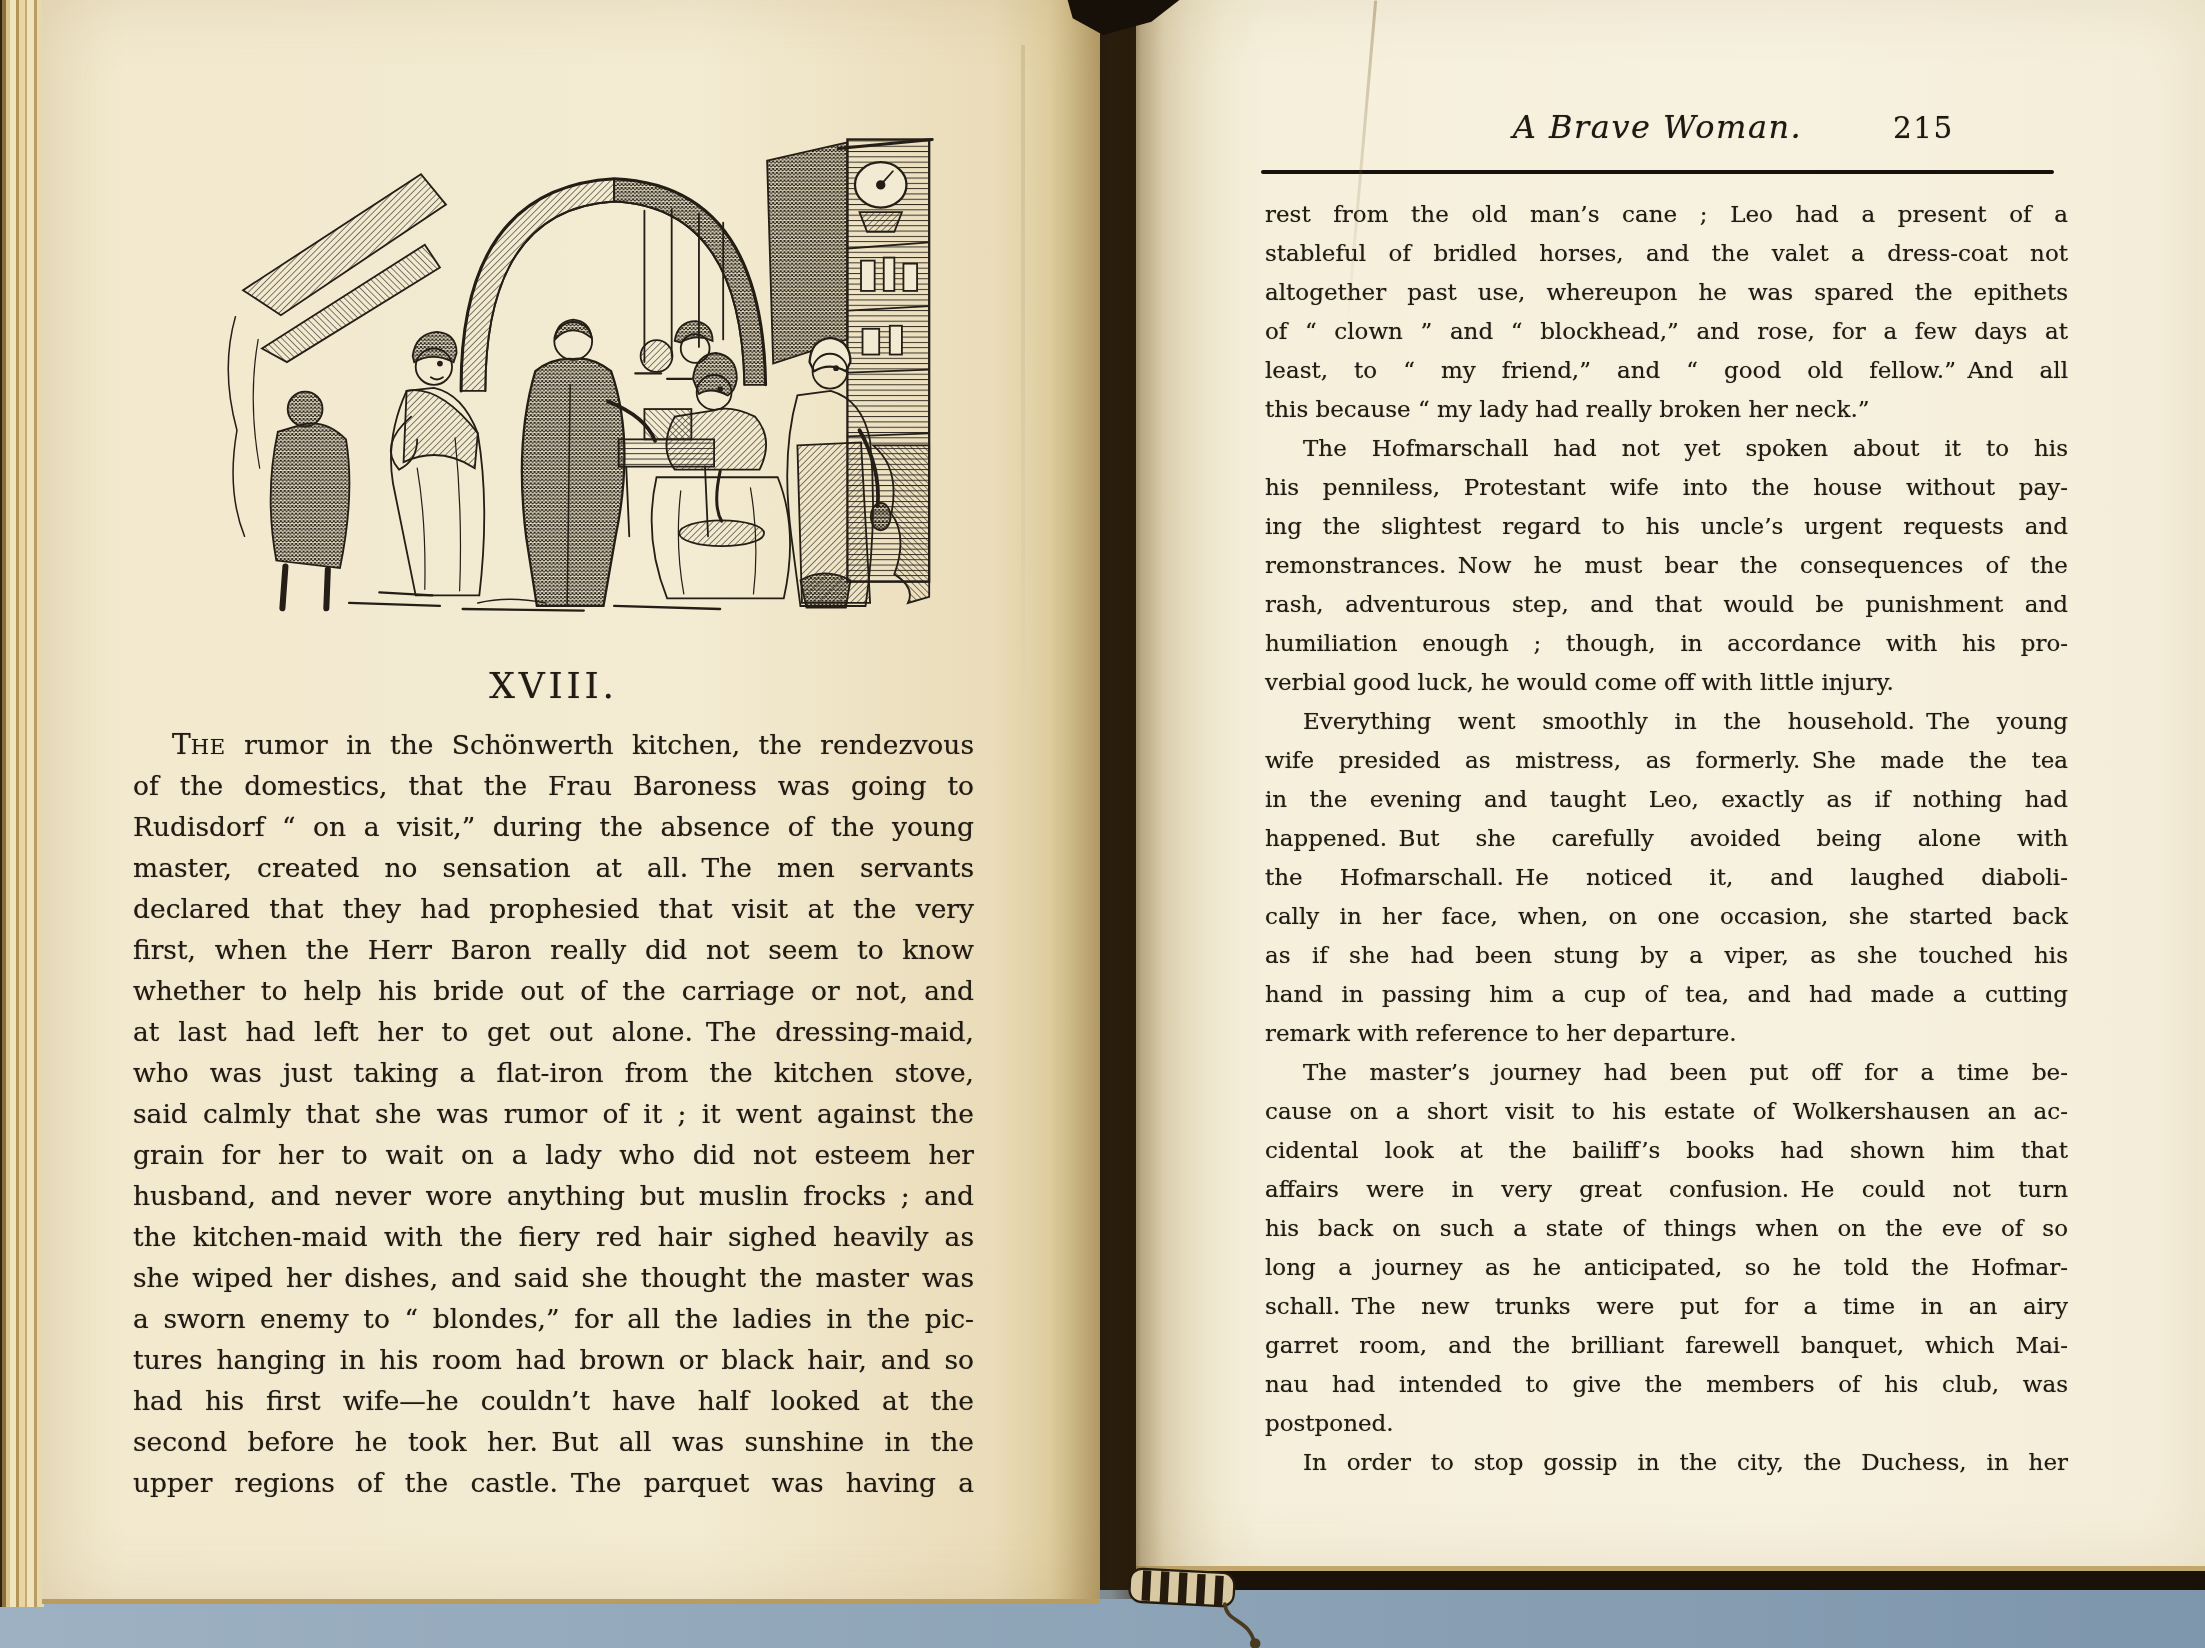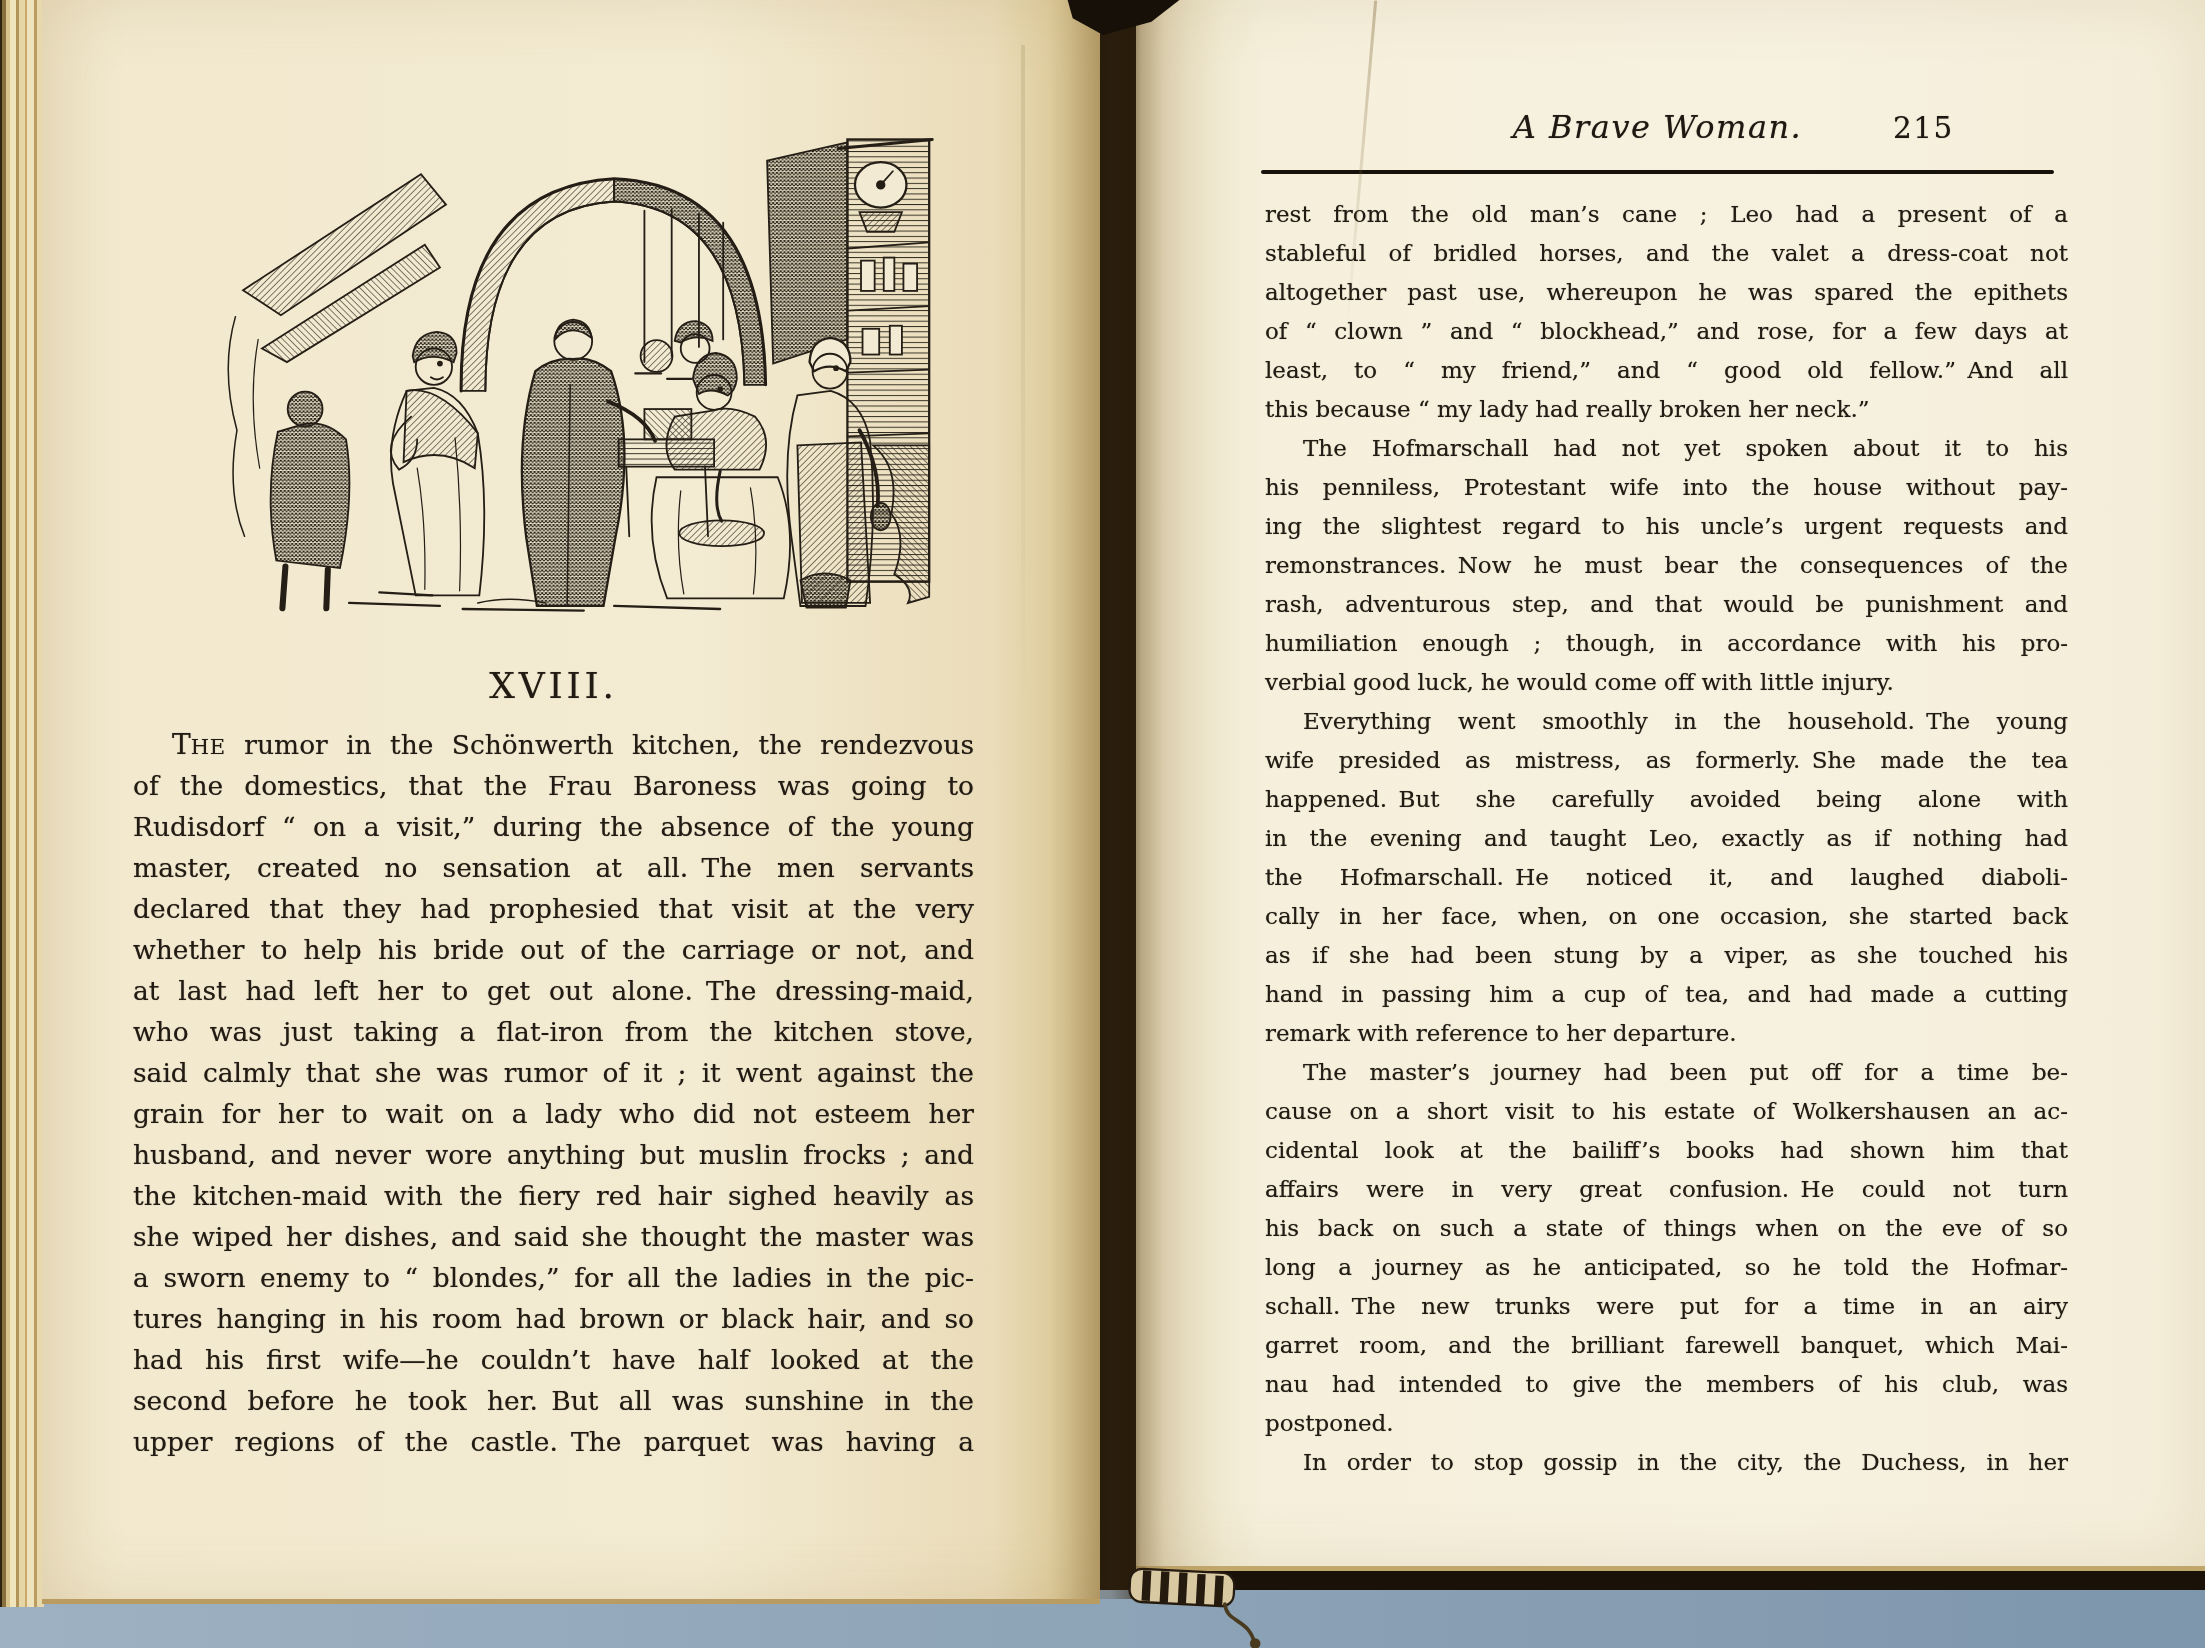--- a/index.html
+++ b/index.html
@@ -195,20 +195,21 @@
 
     <div class="lp-text">
       <div class="line first-line">
         <span class="fc">T</span><span class="fsc">HE</span><span> rumor in the Schönwerth kitchen, the rendezvous</span>
       </div>
       <div>
           <div class="line">of the domestics, that the Frau Baroness was going to</div>
           <div class="line">Rudisdorf “ on a visit,” during the absence of the young</div>
           <div class="line">master, created no sensation at all. The men servants</div>
           <div class="line">declared that they had prophesied that visit at the very</div>
+          <div class="line">first, when the Herr Baron really did not seem to know</div>
           <div class="line">whether to help his bride out of the carriage or not, and</div>
           <div class="line">at last had left her to get out alone. The dressing-maid,</div>
           <div class="line">who was just taking a flat-iron from the kitchen stove,</div>
           <div class="line">said calmly that she was rumor of it ; it went against the</div>
           <div class="line">grain for her to wait on a lady who did not esteem her</div>
           <div class="line">husband, and never wore anything but muslin frocks ; and</div>
           <div class="line">the kitchen-maid with the fiery red hair sighed heavily as</div>
           <div class="line">she wiped her dishes, and said she thought the master was</div>
           <div class="line">a sworn enemy to “ blondes,” for all the ladies in the pic-</div>
           <div class="line">tures hanging in his room had brown or black hair, and so</div>
@@ -235,22 +236,22 @@
         <div class="line no-just">this because “ my lady had really broken her neck.”</div>
         <div class="line indent">The Hofmarschall had not yet spoken about it to his</div>
         <div class="line">his penniless, Protestant wife into the house without pay-</div>
         <div class="line">ing the slightest regard to his uncle’s urgent requests and</div>
         <div class="line">remonstrances. Now he must bear the consequences of the</div>
         <div class="line">rash, adventurous step, and that would be punishment and</div>
         <div class="line">humiliation enough ; though, in accordance with his pro-</div>
         <div class="line no-just">verbial good luck, he would come off with little injury.</div>
         <div class="line indent">Everything went smoothly in the household. The young</div>
         <div class="line">wife presided as mistress, as formerly. She made the tea</div>
+        <div class="line">in the evening and taught Leo, exactly as if nothing had</div>
         <div class="line">happened. But she carefully avoided being alone with</div>
-        <div class="line">in the evening and taught Leo, exactly as if nothing had</div>
         <div class="line">the Hofmarschall. He noticed it, and laughed diaboli-</div>
         <div class="line">cally in her face, when, on one occasion, she started back</div>
         <div class="line">as if she had been stung by a viper, as she touched his</div>
         <div class="line">hand in passing him a cup of tea, and had made a cutting</div>
         <div class="line no-just">remark with reference to her departure.</div>
         <div class="line indent">The master’s journey had been put off for a time be-</div>
         <div class="line">cause on a short visit to his estate of Wolkershausen an ac-</div>
         <div class="line">cidental look at the bailiff’s books had shown him that</div>
         <div class="line">affairs were in very great confusion. He could not turn</div>
         <div class="line">his back on such a state of things when on the eve of so</div>

